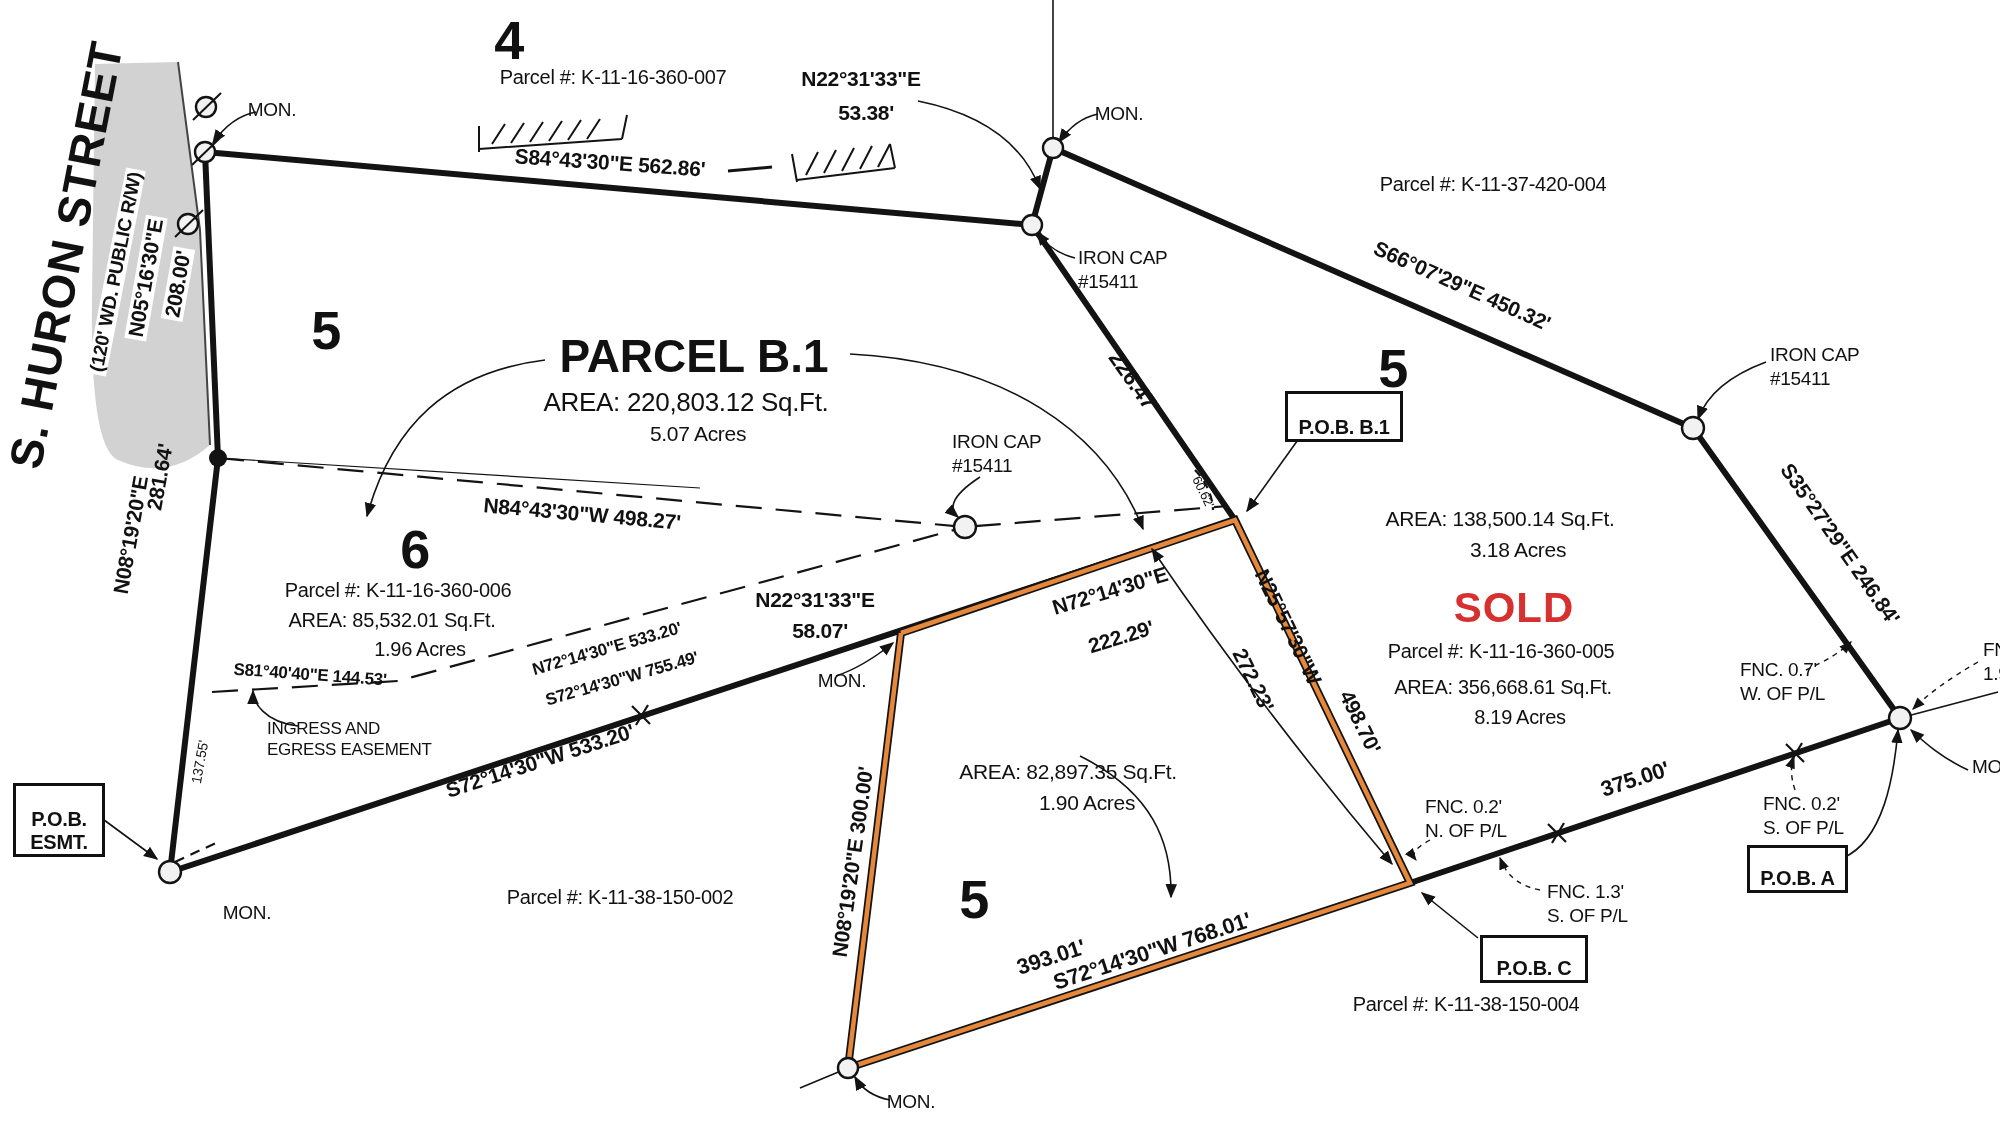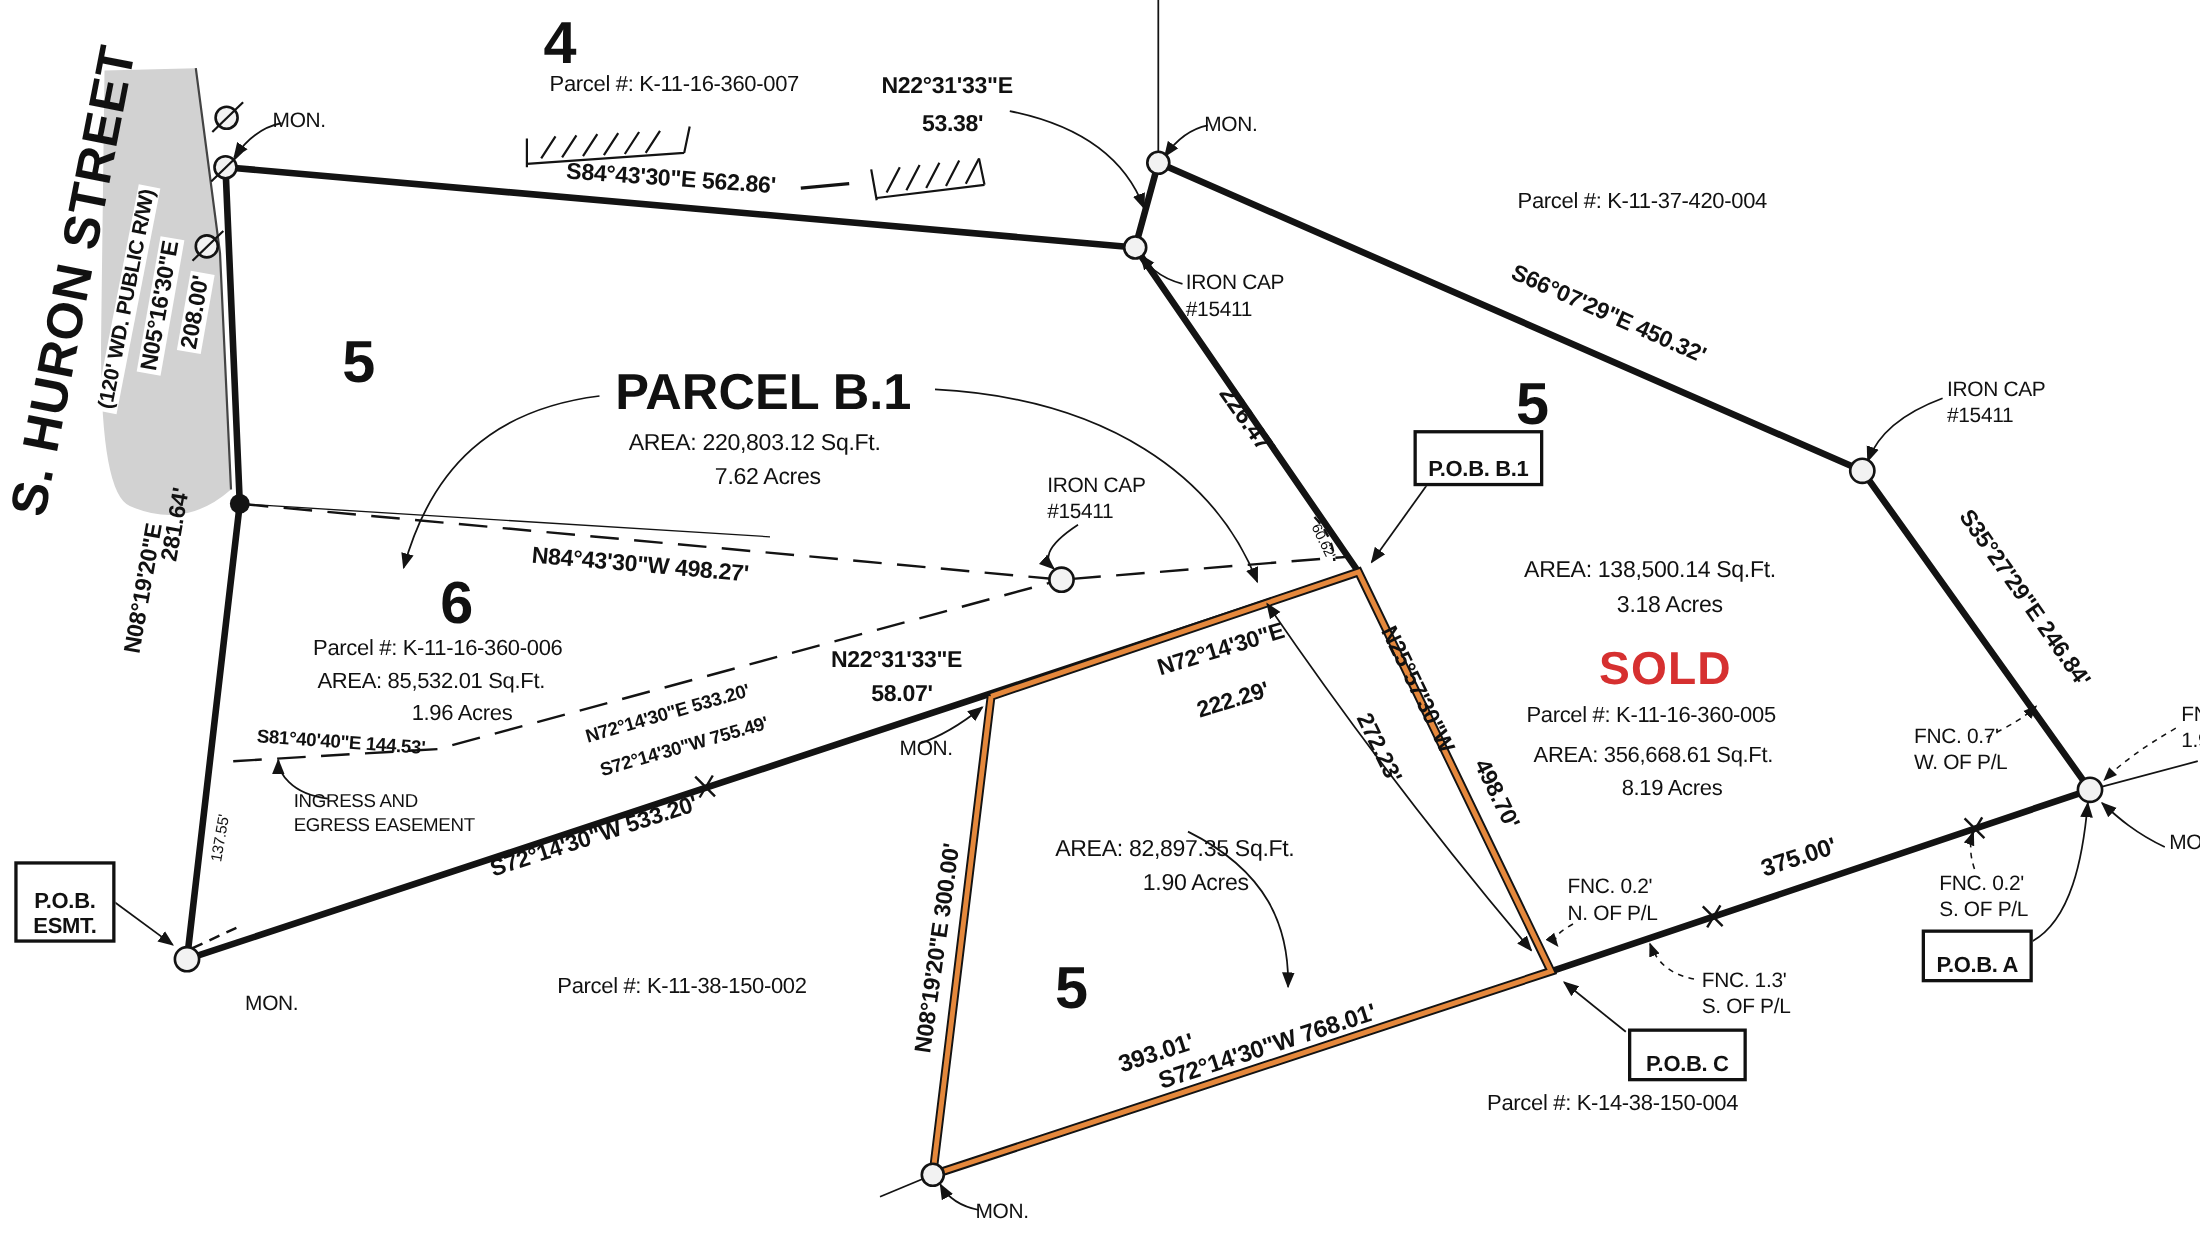--- a/index.html
+++ b/index.html
@@ -162,22 +162,22 @@
 <div class="lblL note" style="left:952px;top:430px;">
   <div>IRON CAP</div>
   <div>#15411</div>
 </div>
 <div class="lblL note" style="left:1770px;top:343px;">
   <div>IRON CAP</div>
   <div>#15411</div>
 </div>
 
 <div class="lbl big" style="left:694px;top:356px;">PARCEL B.1</div>
-<div class="lbl dim" style="left:686px;top:403px;font-weight:normal;font-size:21px;">AREA: 220,803.12 Sq.Ft.</div>
-<div class="lbl dim" style="left:698px;top:434px;font-weight:normal;font-size:21px;">7.62 Acres</div>
+<div class="lbl dim" style="left:686px;top:403px;font-weight:normal;font-size:26px;">AREA: 220,803.12 Sq.Ft.</div>
+<div class="lbl dim" style="left:698px;top:434px;font-weight:normal;font-size:21px;">5.07 Acres</div>
 <div class="lbl dim" style="left:582px;top:514px;--r:5deg;">N84°43'30"W  498.27'</div>
 
 <div class="lbl area" style="left:398px;top:590px;">Parcel #: K-11-16-360-006</div>
 <div class="lbl area" style="left:392px;top:620px;">AREA: 85,532.01 Sq.Ft.</div>
 <div class="lbl area" style="left:420px;top:649px;">1.96 Acres</div>
 
 <div class="lbl dim whbg" style="left:146px;top:278px;--r:-80deg;">N05°16'30"E</div>
 <div class="lbl dim whbg" style="left:178px;top:284px;--r:-80deg;">208.00'</div>
 <div class="lbl dim" style="left:131px;top:535px;--r:-80deg;">N08°19'20"E</div>
 <div class="lbl dim" style="left:160px;top:477px;--r:-80deg;">281.64'</div>
@@ -250,16 +250,16 @@
 
 <div class="lbl dim" style="left:1635px;top:779px;--r:-18deg;font-size:22px;">375.00'</div>
 <div class="pbox" style="left:1747px;top:845px;width:95px;height:42px;">
   <div>P.O.B. A</div>
 </div>
 <div class="lbl dim" style="left:1051px;top:957px;--r:-18deg;font-size:22px;">393.01'</div>
 <div class="lbl dim" style="left:1152px;top:951px;--r:-18deg;font-size:22px;">S72°14'30"W  768.01'</div>
 <div class="pbox" style="left:1480px;top:935px;width:102px;height:42px;">
   <div>P.O.B. C</div>
 </div>
-<div class="lbl area" style="left:1466px;top:1004px;">Parcel #: K-14-38-150-004</div>
+<div class="lbl area" style="left:1466px;top:1004px;">Parcel #: K-11-38-150-004</div>
 <div class="lbl note" style="left:911px;top:1102px;">MON.</div>
 
 </div>
 
 </body></html>

